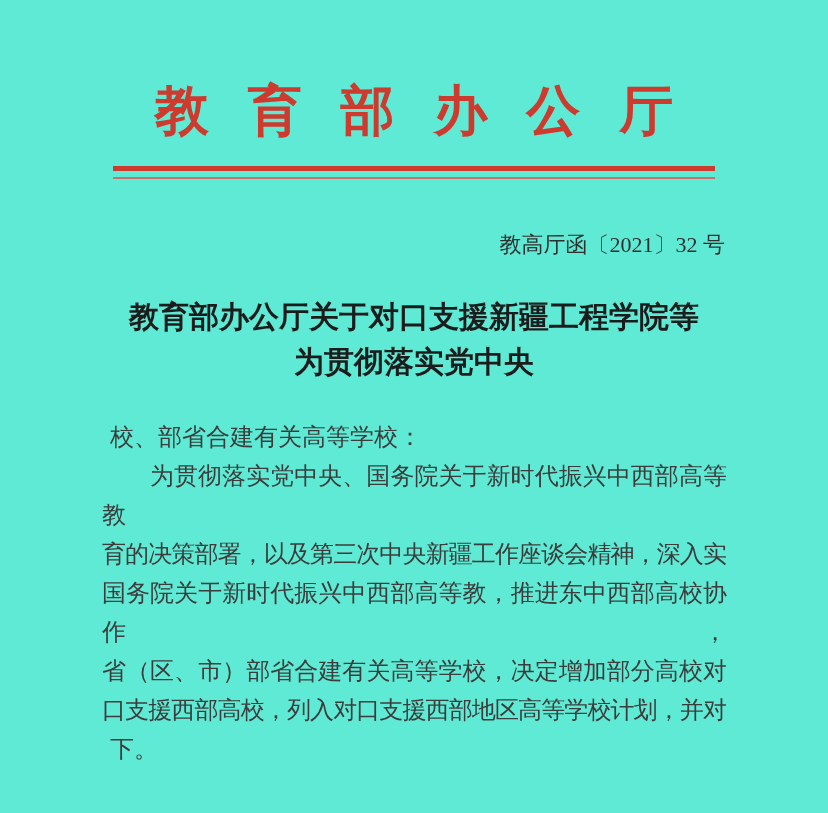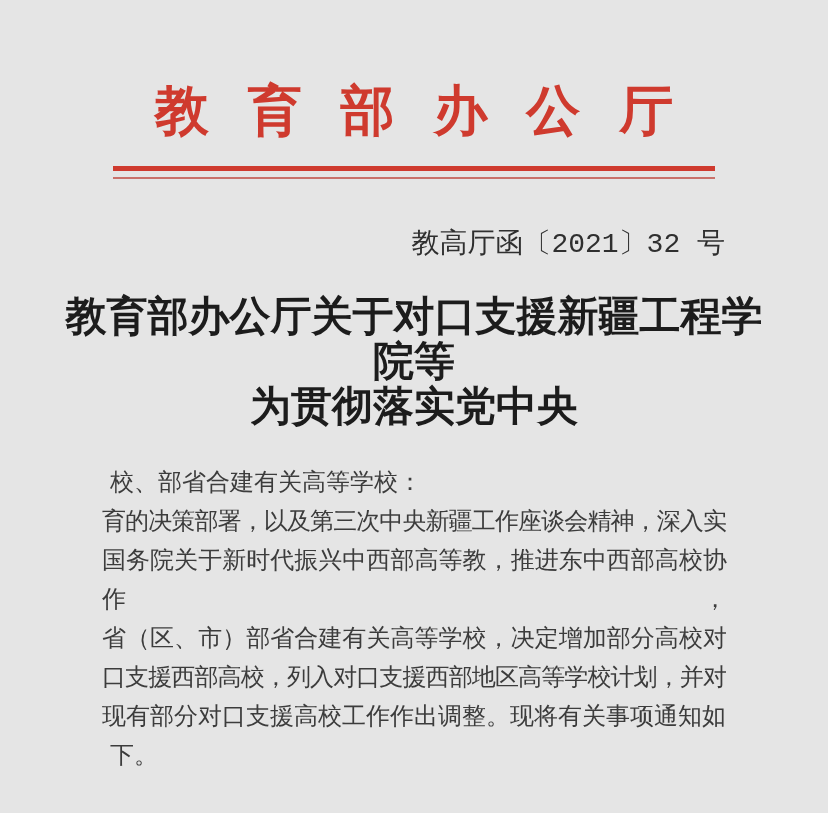--- a/index.html
+++ b/index.html
@@ -10,21 +10,21 @@
     margin: 0;
     padding: 0;
     background: #ffffff;
   }
   .page {
     width: 828px;
     height: 813px;
     box-sizing: border-box;
     padding-top: 84px;
     margin: 0 auto;
-    background: #e5e5e5;
+    background: #5eead4;
     overflow: hidden;
     position: relative;
     font-family: "Liberation Sans", "DejaVu Sans", sans-serif;
   }
   
   .agency-name {
     font-family: "Liberation Serif", "DejaVu Serif", serif;
     font-weight: 700;
     font-size: 54px;
     line-height: 54px;
@@ -47,31 +47,31 @@
   .rule-thin {
     margin-top: 6px;
     height: 2px;
     background: var(--thin-rule-red);
   }
   
   .doc-number {
     width: 622px;
     margin: 53px auto 0;
     text-align: right;
-    font-family: Liberation Mono, monospace;
-    font-size: 28px;
+    font-family: Liberation Serif, serif;
+    font-size: 22px;
     line-height: 26px;
     color: #2f2f2f;
   }
   
   .doc-title {
     width: 700px;
     margin: 36px auto 0;
     text-align: center;
-    font-size: 41px;
+    font-size: 30px;
     line-height: 45px;
     font-weight: 700;
     color: #1c1c1c;
   }
   .title-line {
     display: block;
   }
   
   .doc-body {
     width: 624px;
@@ -108,21 +108,21 @@
 
   <div class="doc-number">教高厅函〔2021〕32 号</div>
 
   <h1 class="doc-title">
     <span class="title-line">教育部办公厅关于对口支援新疆工程学院等</span>
     <span class="title-line">为贯彻落实党中央</span>
   </h1>
 
   <div class="doc-body" id="doc-body">
       <div class="body-line para-end">校、部省合建有关高等学校：</div>
+      <div class="body-line indent tight">为贯彻落实党中央、国务院关于新时代振兴中西部高等教</div>
       <div class="body-line tight">育的决策部署，以及第三次中央新疆工作座谈会精神，深入实</div>
       <div class="body-line tight">国务院关于新时代振兴中西部高等教，推进东中西部高校协作，</div>
       <div class="body-line tight">省（区、市）部省合建有关高等学校，决定增加部分高校对</div>
       <div class="body-line tight">口支援西部高校，列入对口支援西部地区高等学校计划，并对</div>
-      <div class="body-line">现有部分对口支援高校工作作出调整。现将有关事项通知如</div>
       <div class="body-line para-end">下。</div>
     </div>
 
 </div>
 
 </body></html>

